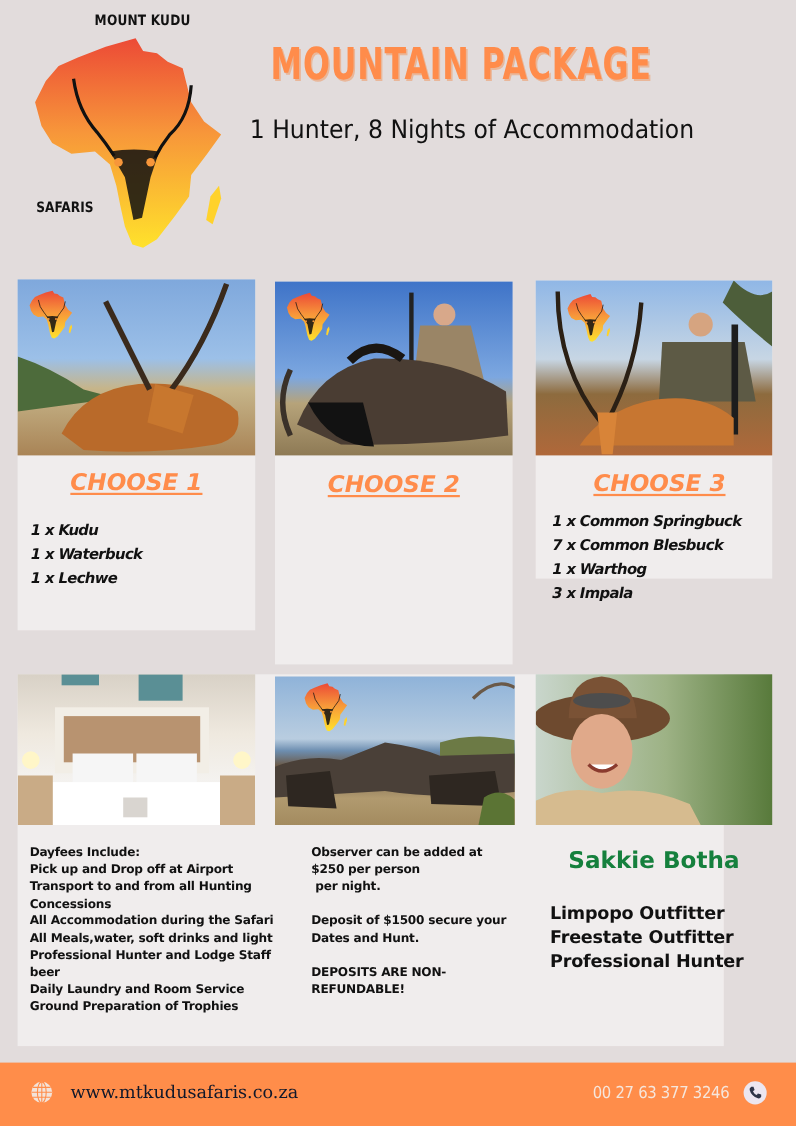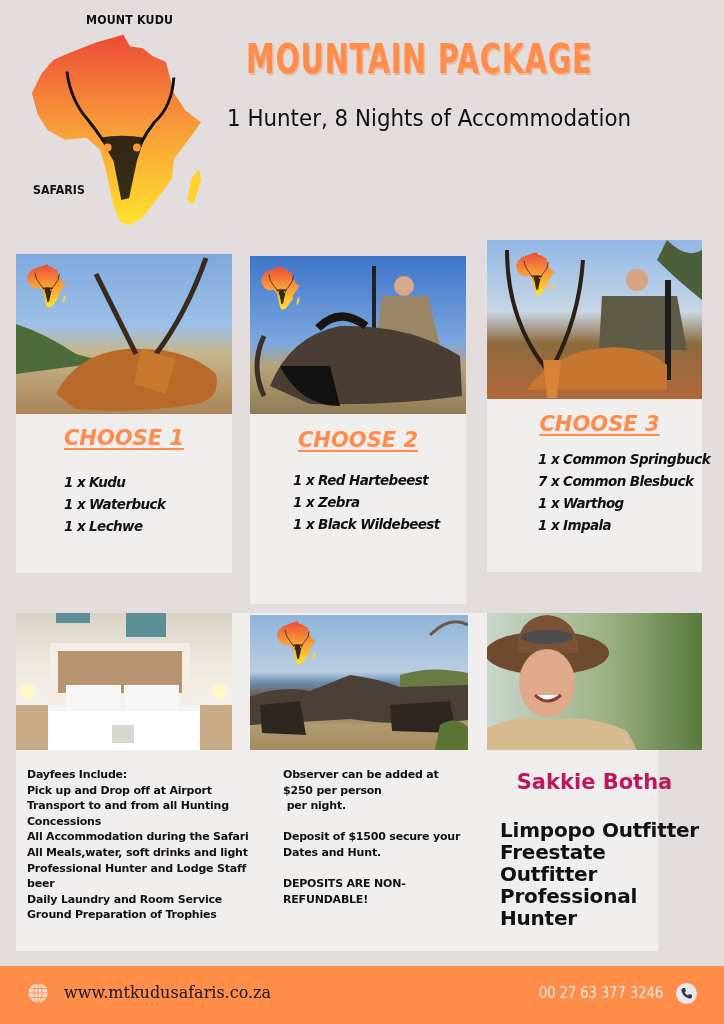--- a/index.html
+++ b/index.html
@@ -35,28 +35,28 @@
   }
 
   
   .card { background: #f0eded; }
   .photo { overflow: hidden; position: absolute; }
   .choose {
     position: absolute; left: 0; right: 0; text-align: center;
     font-family: "DejaVu Sans", sans-serif; font-weight: 700; font-style: italic;
     font-size: 21px; color: #ff8c4b; text-decoration: underline; text-underline-offset: 3px;
   }
-  .choose-list { position: absolute; list-style: none; font-weight: 700; font-style: italic; font-size: 13.5px; letter-spacing: -0.6px; margin-left: 36px; }
+  .choose-list { position: absolute; list-style: none; font-weight: 700; font-style: italic; font-size: 13.5px; letter-spacing: -0.6px; }
   .choose-list li { line-height: 22px; white-space: nowrap; }
 
   .body-text { position: absolute; font-weight: 700; font-size: 11px; line-height: 15.6px; color: #111; letter-spacing: -0.2px; }
   .body-text div { white-space: nowrap; }
 
-  .name { position: absolute; left: 0; right: 0; text-align: center; font-weight: 700; font-size: 21px; color: #be185d; }
-  .hunter-roles { position: absolute; font-weight: 700; font-size: 20px; line-height: 22px; letter-spacing: -0.2px; }
+  .name { position: absolute; left: 0; right: 0; text-align: center; font-weight: 700; font-size: 21px; color: #15803d; }
+  .hunter-roles { position: absolute; font-weight: 700; font-size: 16px; line-height: 22px; letter-spacing: -0.2px; }
 
   
   .footer { left: 0; top: 966px; width: 724px; height: 58px; background: #ff8d4a; }
   .footer-web { position: absolute; left: 64px; top: 17px; font-family: "DejaVu Serif", serif; font-size: 16px; color: #0f172a; }
   .footer-phone { position: absolute; right: 61px; top: 18px; font-family: "DejaVu Sans", sans-serif; font-size: 15px; color: #f6e6dc; letter-spacing: -0.3px; transform: scaleX(0.9); transform-origin: right; }
   .globe { position: absolute; left: 28px; top: 17px; width: 20px; height: 20px; }
   .phone-icon { position: absolute; left: 676px; top: 17px; width: 21px; height: 21px; border-radius: 50%; background: #ece6f0; }
 </style>
 </head>
 <body>
@@ -121,49 +121,44 @@
       <path d="M20 130 Q40 80 90 70 Q160 68 210 100 L212 140 Q140 150 60 148 Z" fill="#4a3d33"></path>
       <path d="M30 110 Q50 150 90 150 L80 110 Z" fill="#121212"></path>
       <path d="M14 140 Q0 110 14 80" stroke="#3a3129" stroke-width="5" fill="none"></path>
       <path d="M68 72 Q90 50 116 70" stroke="#1a1612" stroke-width="8" fill="none"></path>
     </svg>
     <svg width="40" height="48" style="position:absolute;left:10px;top:8px">
         <use href="#africa"></use>
       </svg>
   </div>
   <div class="choose" style="top:172px;">CHOOSE 2</div>
-  <ul class="choose-list" style="left:7px;top:213px;">
-    <li>1 x Red Hartebeest</li>
-    <li>1 x Zebra</li>
-    <li>1 x Black Wildebeest</li>
-  </ul>
-</div>
-
-<div class="abs card" style="left:487px;top:240px;width:215px;height:332px;">
+</div>
+
+<div class="abs card" style="left:487px;top:255px;width:215px;height:271px;">
   <div class="photo" style="left:0;top:0;width:215px;height:159px;background:linear-gradient(180deg,#90b7e6 0%,#c7d6e4 45%,#8d6b3e 65%,#b0683a 100%);">
     <svg width="215" height="159" style="position:absolute;left:0;top:0">
       <path d="M180 0 Q200 20 215 10 L215 60 Q190 40 170 20 Z" fill="#4d5e3a"></path>
       <circle cx="150" cy="40" r="11" fill="#d6a480"></circle>
       <path d="M115 56 L190 56 L200 110 L112 110 Z" fill="#5d5a45"></path>
       <rect x="178" y="40" width="6" height="100" fill="#1d1d1d"></rect>
       <path d="M40 150 Q60 120 100 110 Q150 100 180 125 L180 150 Z" fill="#c77631"></path>
       <path d="M20 10 Q20 80 60 130" stroke="#2b2015" stroke-width="4" fill="none"></path>
       <path d="M96 20 Q92 80 64 130" stroke="#2b2015" stroke-width="4" fill="none"></path>
       <path d="M56 120 L74 120 L70 158 L60 158 Z" fill="#d88438"></path>
     </svg>
     <svg width="40" height="48" style="position:absolute;left:28px;top:10px">
         <use href="#africa"></use>
       </svg>
   </div>
   <div class="choose" style="left:10px;top:172px;">CHOOSE 3</div>
   <ul class="choose-list" style="left:15px;top:208px;">
     <li>1 x Common Springbuck</li>
     <li>7 x Common Blesbuck</li>
     <li>1 x Warthog</li>
-    <li>1 x Impala</li>
+    <li>3 x Impala</li>
   </ul>
 </div>
 
 <div class="abs card" style="left:16px;top:613px;width:642px;height:338px;">
 
   <div class="photo" style="left:0;top:0;width:216px;height:137px;background:linear-gradient(180deg,#d8d1c6 0%,#efe9df 40%,#f4f2ef 70%,#e6e2dd 100%);">
     <svg width="216" height="137" style="position:absolute;left:0;top:0">
       <rect x="40" y="0" width="34" height="10" fill="#5a8f95"></rect>
       <rect x="110" y="0" width="40" height="24" fill="#5a8f95"></rect>
       <rect x="34" y="30" width="140" height="60" fill="#f2eee6"></rect>

